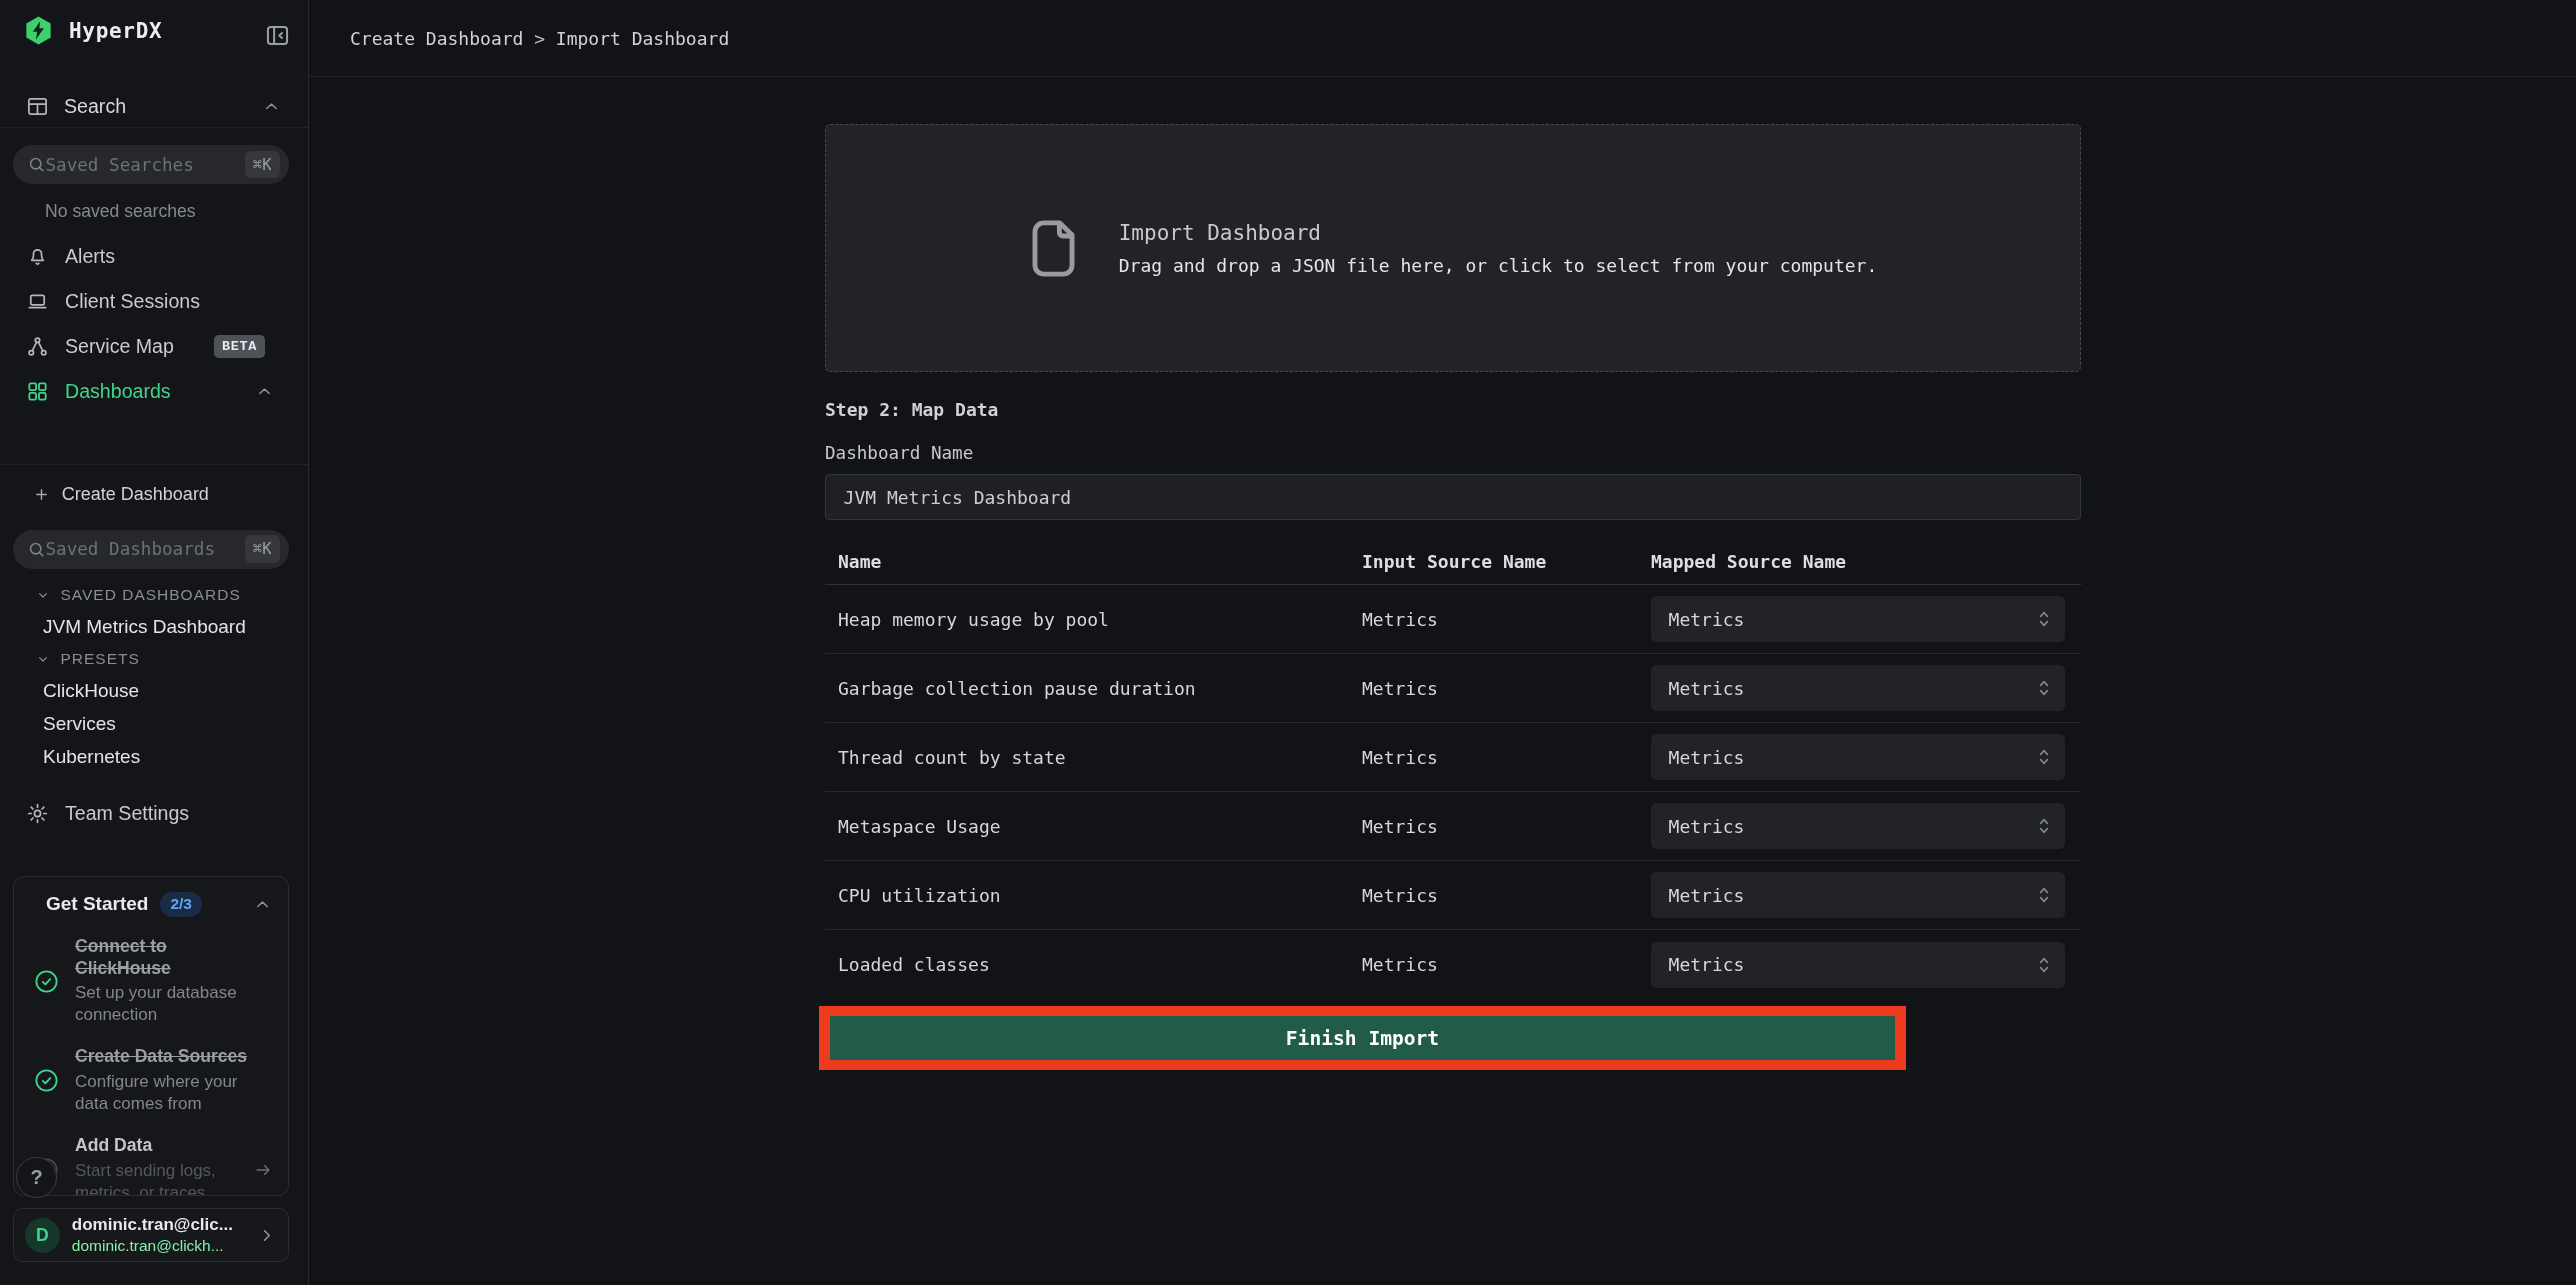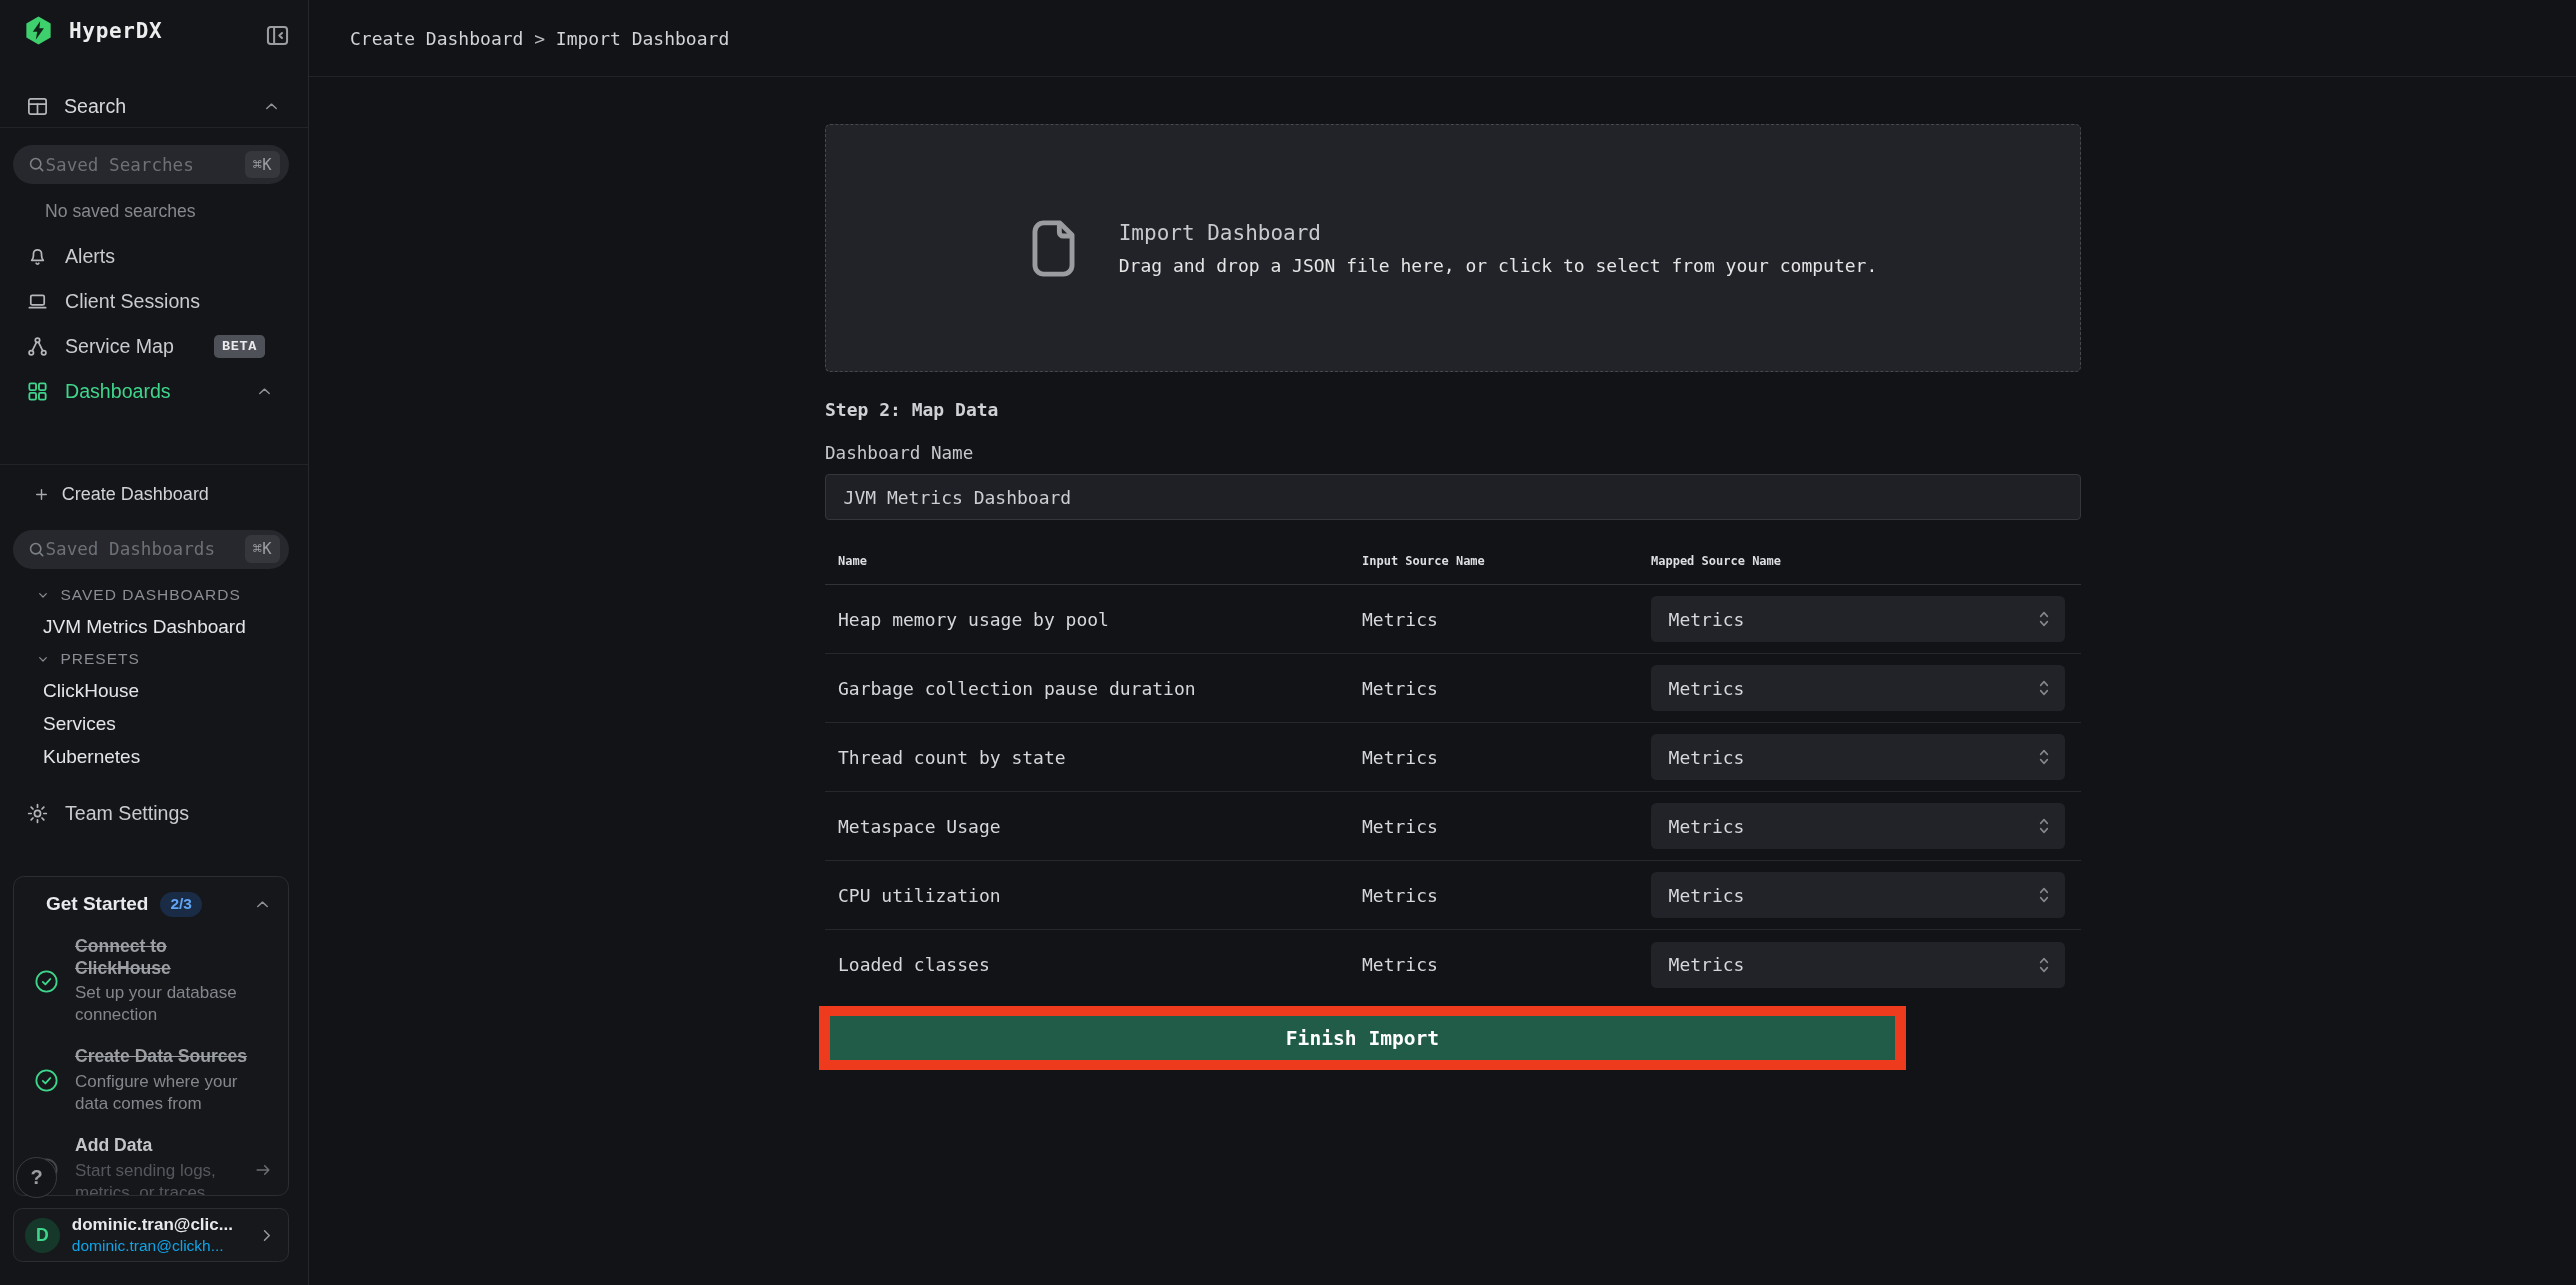--- a/index.html
+++ b/index.html
@@ -79,21 +79,21 @@
     background:#141519; border:1.4px solid #3b3d43; color:#9a9da2; font-size:20px; font-weight:bold;
     display:flex; align-items:center; justify-content:center; z-index:5; cursor:pointer; }
 
   .user-card{ position:absolute; left:13px; top:1208px; width:276px; height:54px;
     border:0.7px solid #2b2d31; border-radius:9.5px; background:#17181c;
     display:flex; align-items:center; padding:0 12px 0 10.8px; gap:12px; cursor:pointer; }
   .avatar{ width:35px; height:35px; border-radius:50%; background:#15382b; color:#3fd68c;
     font-size:17.6px; font-weight:bold; display:flex; align-items:center; justify-content:center; flex:0 0 auto; }
   .user-txt{ flex:1; min-width:0; }
   .user-name{ font-size:17px; font-weight:bold; color:#e8e9eb; white-space:nowrap; overflow:hidden; }
-  .user-mail{ font-size:15.5px; color:#0ea5e9; white-space:nowrap; overflow:hidden; margin-top:1.4px; }
+  .user-mail{ font-size:15.5px; color:#86efac; white-space:nowrap; overflow:hidden; margin-top:1.4px; }
   .user-chev{ color:#9a9da2; display:flex; }
 
   
   #main{ position:absolute; left:309px; top:0; right:0; bottom:0; background:#121317; }
   .topbar{ height:77px; border-bottom:0.7px solid #232428; display:flex; align-items:center; padding-left:41px; }
   .crumbs{ font-size:18px; color:#d2d3d6; }
   .crumbs .sep{ margin:0 10.8px; color:#b8b9bd; }
 
   .dropzone{ position:absolute; left:516px; top:124px; width:1256px; height:248px;
     background:#222329; border:1.4px dashed #47484d; border-radius:5.4px;
@@ -104,21 +104,21 @@
 
   .step-label{ position:absolute; left:516px; top:399px; font-size:18px; font-weight:700; color:#cfd1d4; }
   .name-label{ position:absolute; left:516px; top:443px; font-size:17.6px; color:#c6c8cb; }
   .name-input{ position:absolute; left:516px; top:474px; width:1256px; height:46px;
     background:#1e2025; border:0.7px solid #33363b; border-radius:4px;
     font-family:"DejaVu Sans Mono","Liberation Mono",monospace; font-size:18px; color:#cdced1;
     padding:0 17.6px; outline:none; }
 
   .map-table{ position:absolute; left:516px; top:538px; width:1256px; }
   .thead{ display:grid; grid-template-columns:537px 289px auto; align-items:center;
-    height:47px; border-bottom:1.4px solid #303236; font-size:12px; font-weight:bold; color:#dddee0; }
+    height:47px; border-bottom:1.4px solid #303236; font-size:18px; font-weight:bold; color:#dddee0; }
   .thead > div:first-child, .trow > div:first-child{ padding-left:13px; }
   .trow{ display:grid; grid-template-columns:537px 289px auto; align-items:center;
     height:69px; border-bottom:0.7px solid #26282c; font-size:18px; color:#d6d7da; }
   .trow:last-child{ border-bottom:none; }
   .sel{ width:414px; height:46px; background:#212329; border-radius:5.4px; position:relative;
     display:flex; align-items:center; padding-left:17.6px; font-size:18px; color:#d6d7da; cursor:pointer; }
   .sel .updown{ position:absolute; right:15px; top:50%; transform:translateY(-50%); color:#85888d; display:flex; }
 
   .annotation{ position:absolute; left:510px; top:1006px; width:1087px; height:64px;
     background:#ee3b1d; padding:10px 10.8px; }

